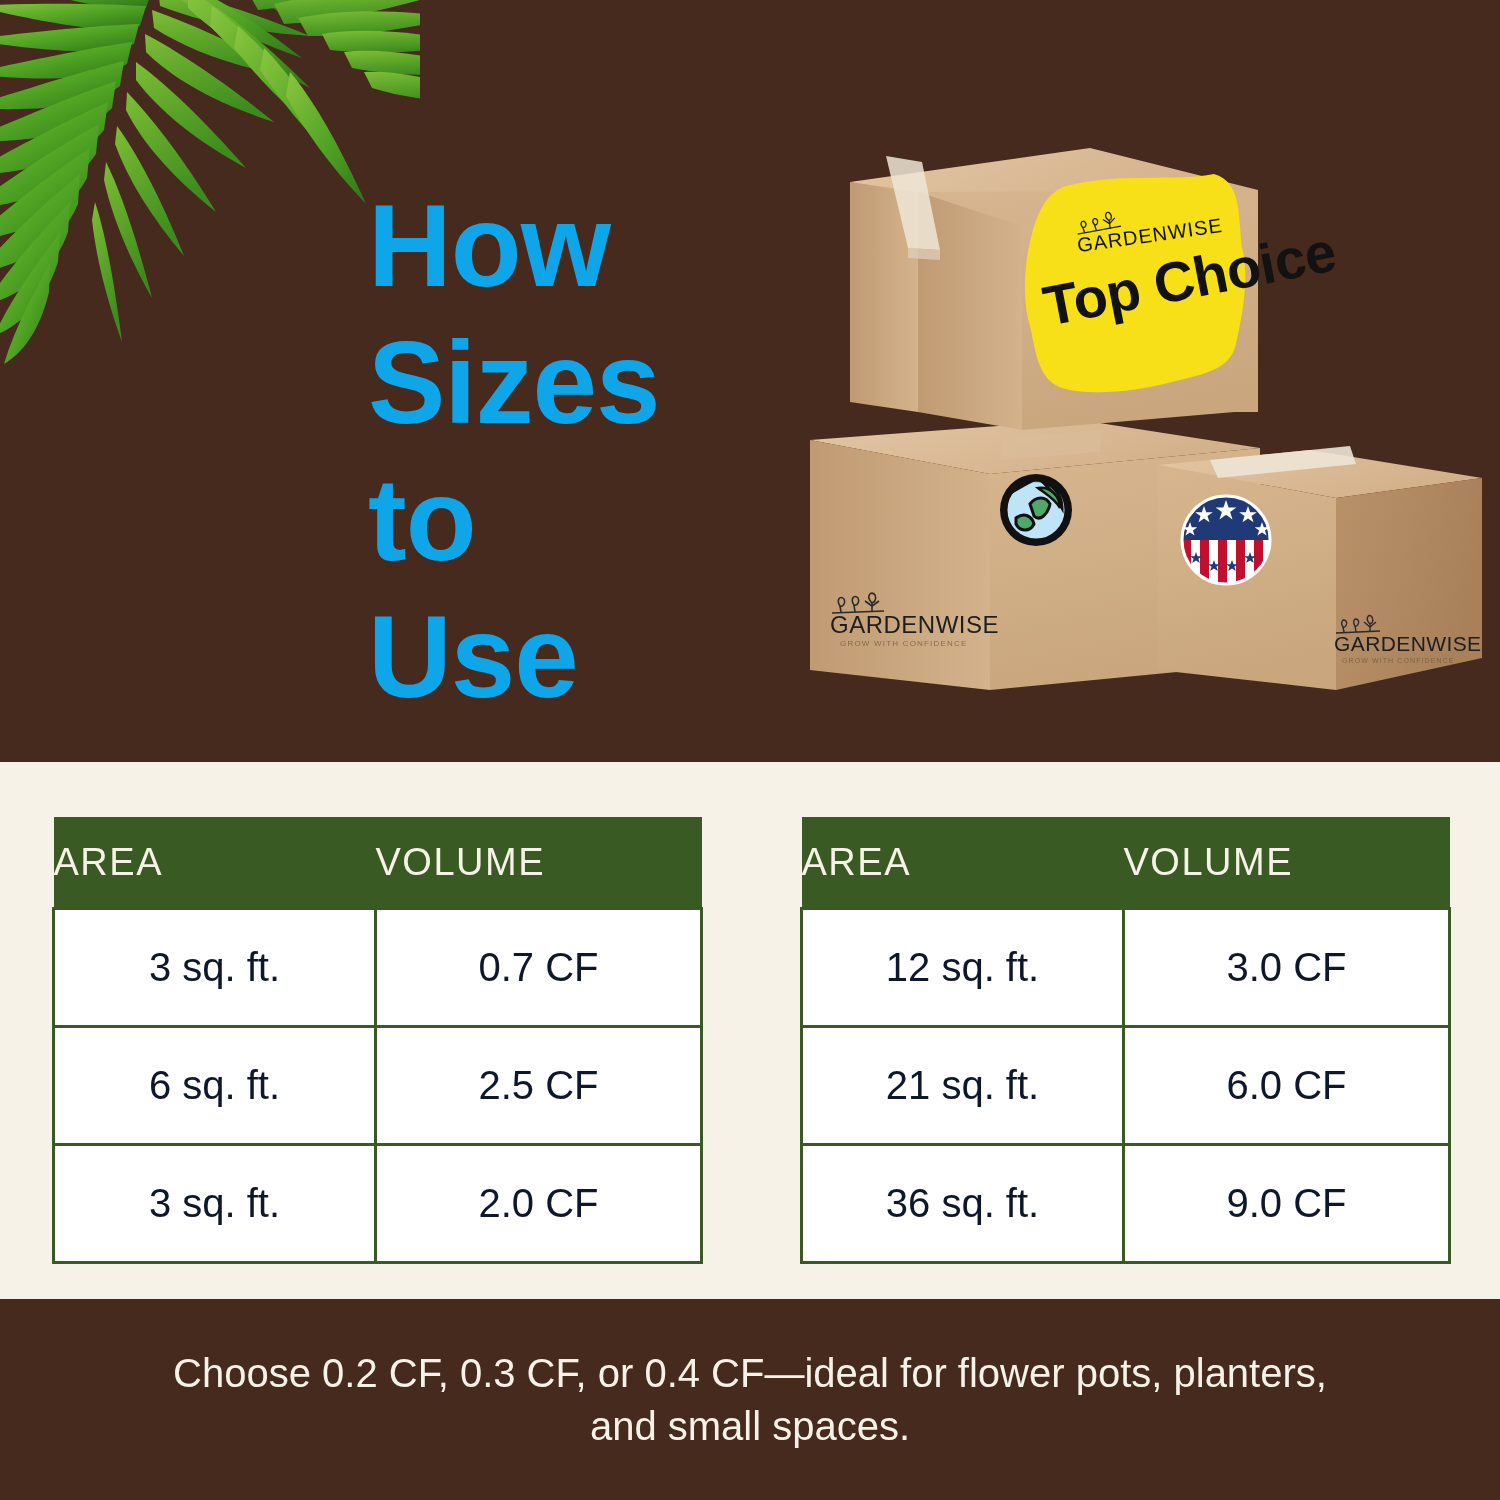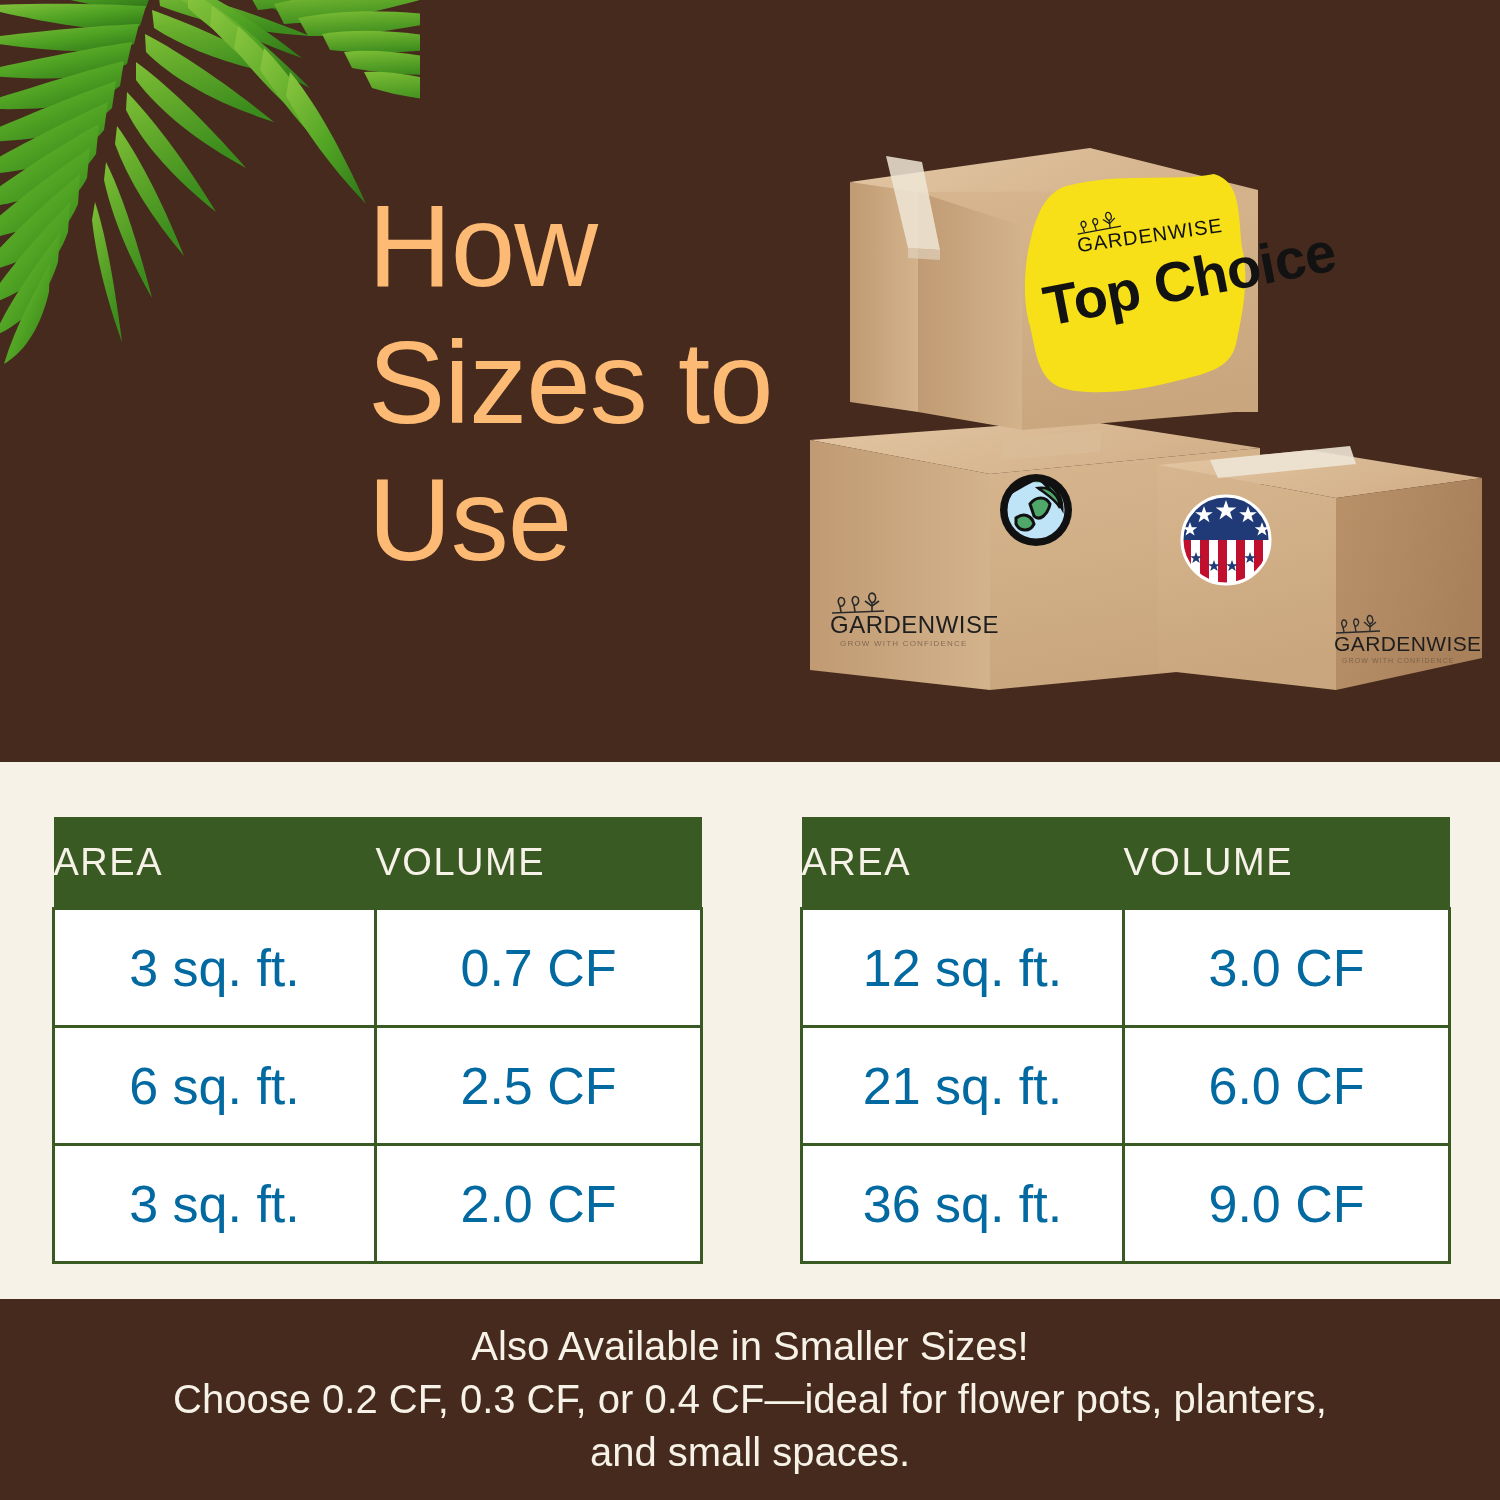--- a/index.html
+++ b/index.html
@@ -33,24 +33,24 @@
     width: 460px; height: 430px;
     pointer-events: none;
   }
 
   
   .hero-title {
     position: absolute;
     left: 368px;
     top: 178px;
     width: 420px;
-    color: #fdba74;
+    color: #0ea5e9;
     font-size: 116px;
     line-height: 1.18;
-    font-weight: 400;
+    font-weight: 700;
     letter-spacing: -1px;
   }
 
   
   .boxes {
     position: absolute;
     left: 790px;
     top: 130px;
     width: 700px;
     height: 590px;
@@ -81,22 +81,22 @@
     font-size: 38px;
     font-weight: 400;
     letter-spacing: 1.5px;
     height: 90px;
     padding: 0;
     text-align: left;
     border: none;
   }
   .tbl td {
     background: #ffffff;
-    color: #0369a1;
-    font-size: 52px;
+    color: #0f172a;
+    font-size: 40px;
     font-weight: 400;
     height: 115px;
     padding: 0;
     text-align: center;
     border: 3px solid #3A5A23;
   }
   .tbl col.c1 { width: 322px; }
   .tbl col.c2 { width: 326px; }
 
   
@@ -410,18 +410,17 @@
         </tr>
         <tr>
           <td>36 sq. ft.</td>
           <td>9.0 CF</td>
         </tr>
       </tbody>
     </table>
   </div>
 
   <div class="footer">
-    <div class="footer-line">Also Available in Smaller Sizes!</div>
     <div class="footer-line">Choose 0.2 CF, 0.3 CF, or 0.4 CF—ideal for flower pots, planters,</div>
     <div class="footer-line">and small spaces.</div>
   </div>
 
 </div>
 
 </body></html>

